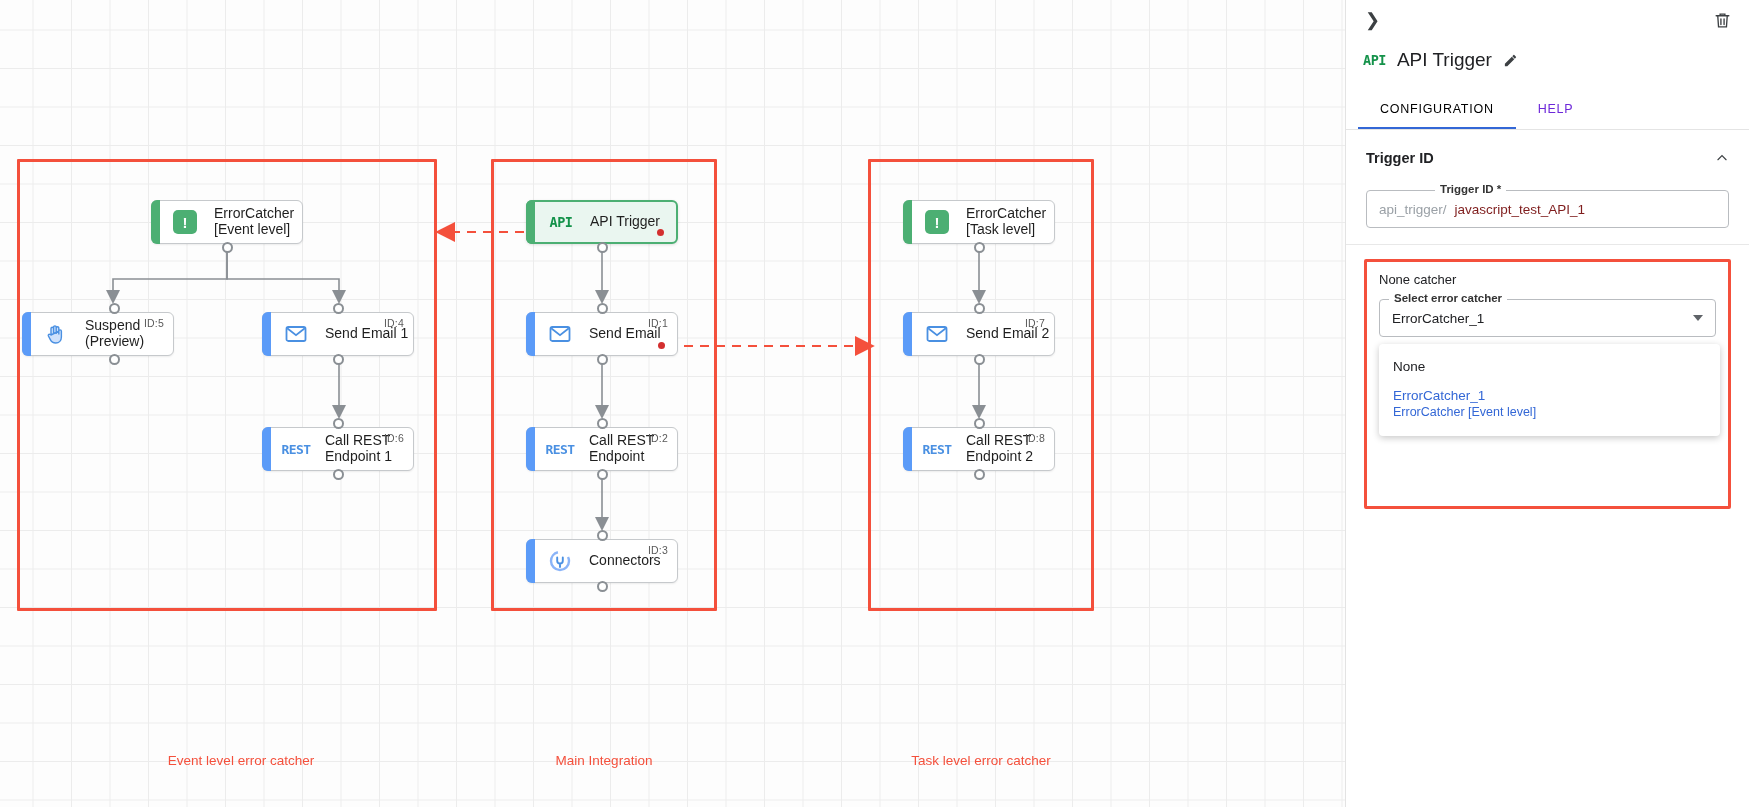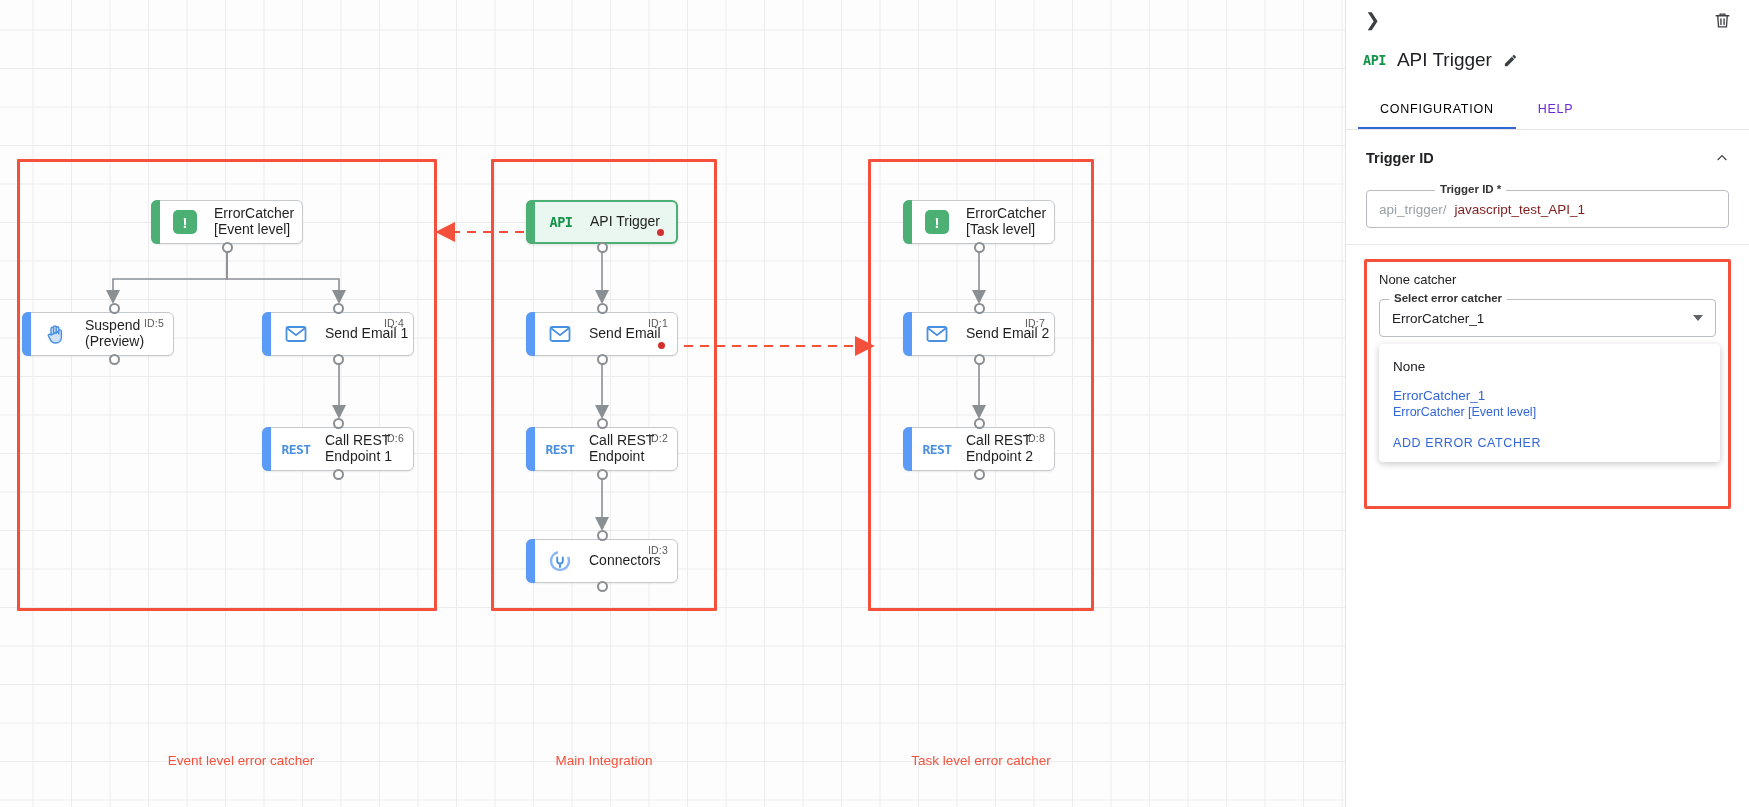--- a/index.html
+++ b/index.html
@@ -478,18 +478,17 @@
       <div class="dropdown">
         <div id="dd-options">
             <div class="dd-item">
               <div class="l1">None</div>
             </div>
             <div class="dd-item sel">
               <div class="l1">ErrorCatcher_1</div>
               <div class="l2">ErrorCatcher [Event level]</div>
             </div>
           </div>
-        <div class="dd-action">ADD ERROR CATCHER</div>
       </div>
     </div>
 
   </div>
 </div>
 
 </body></html>

